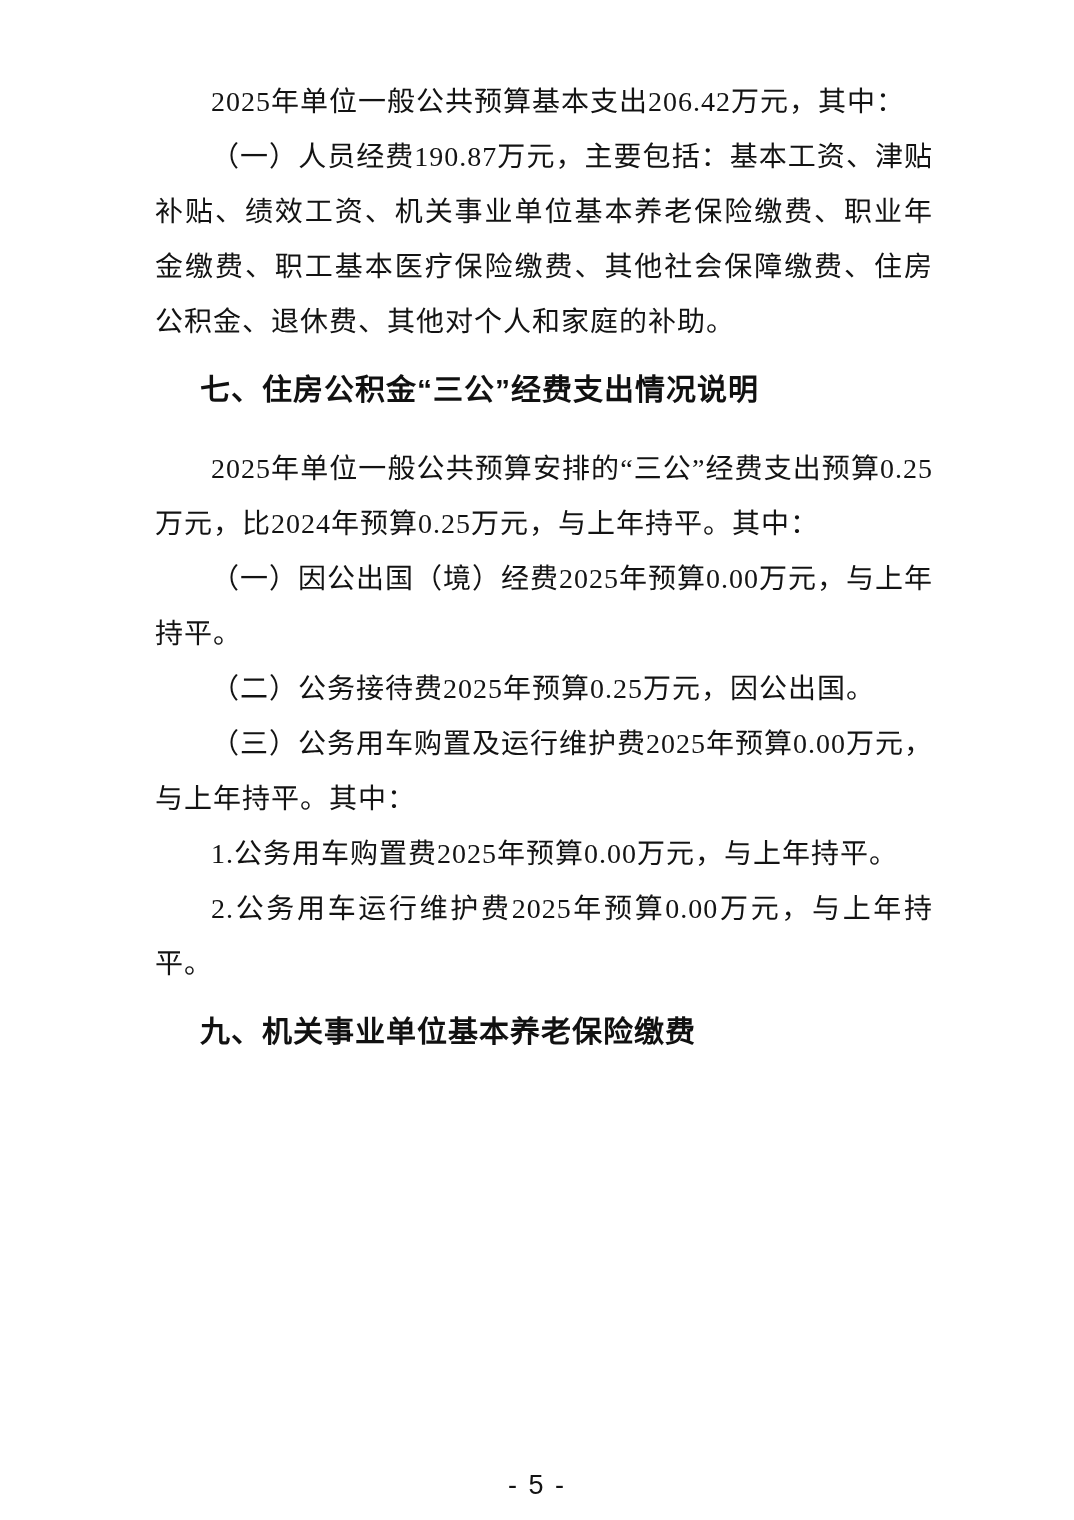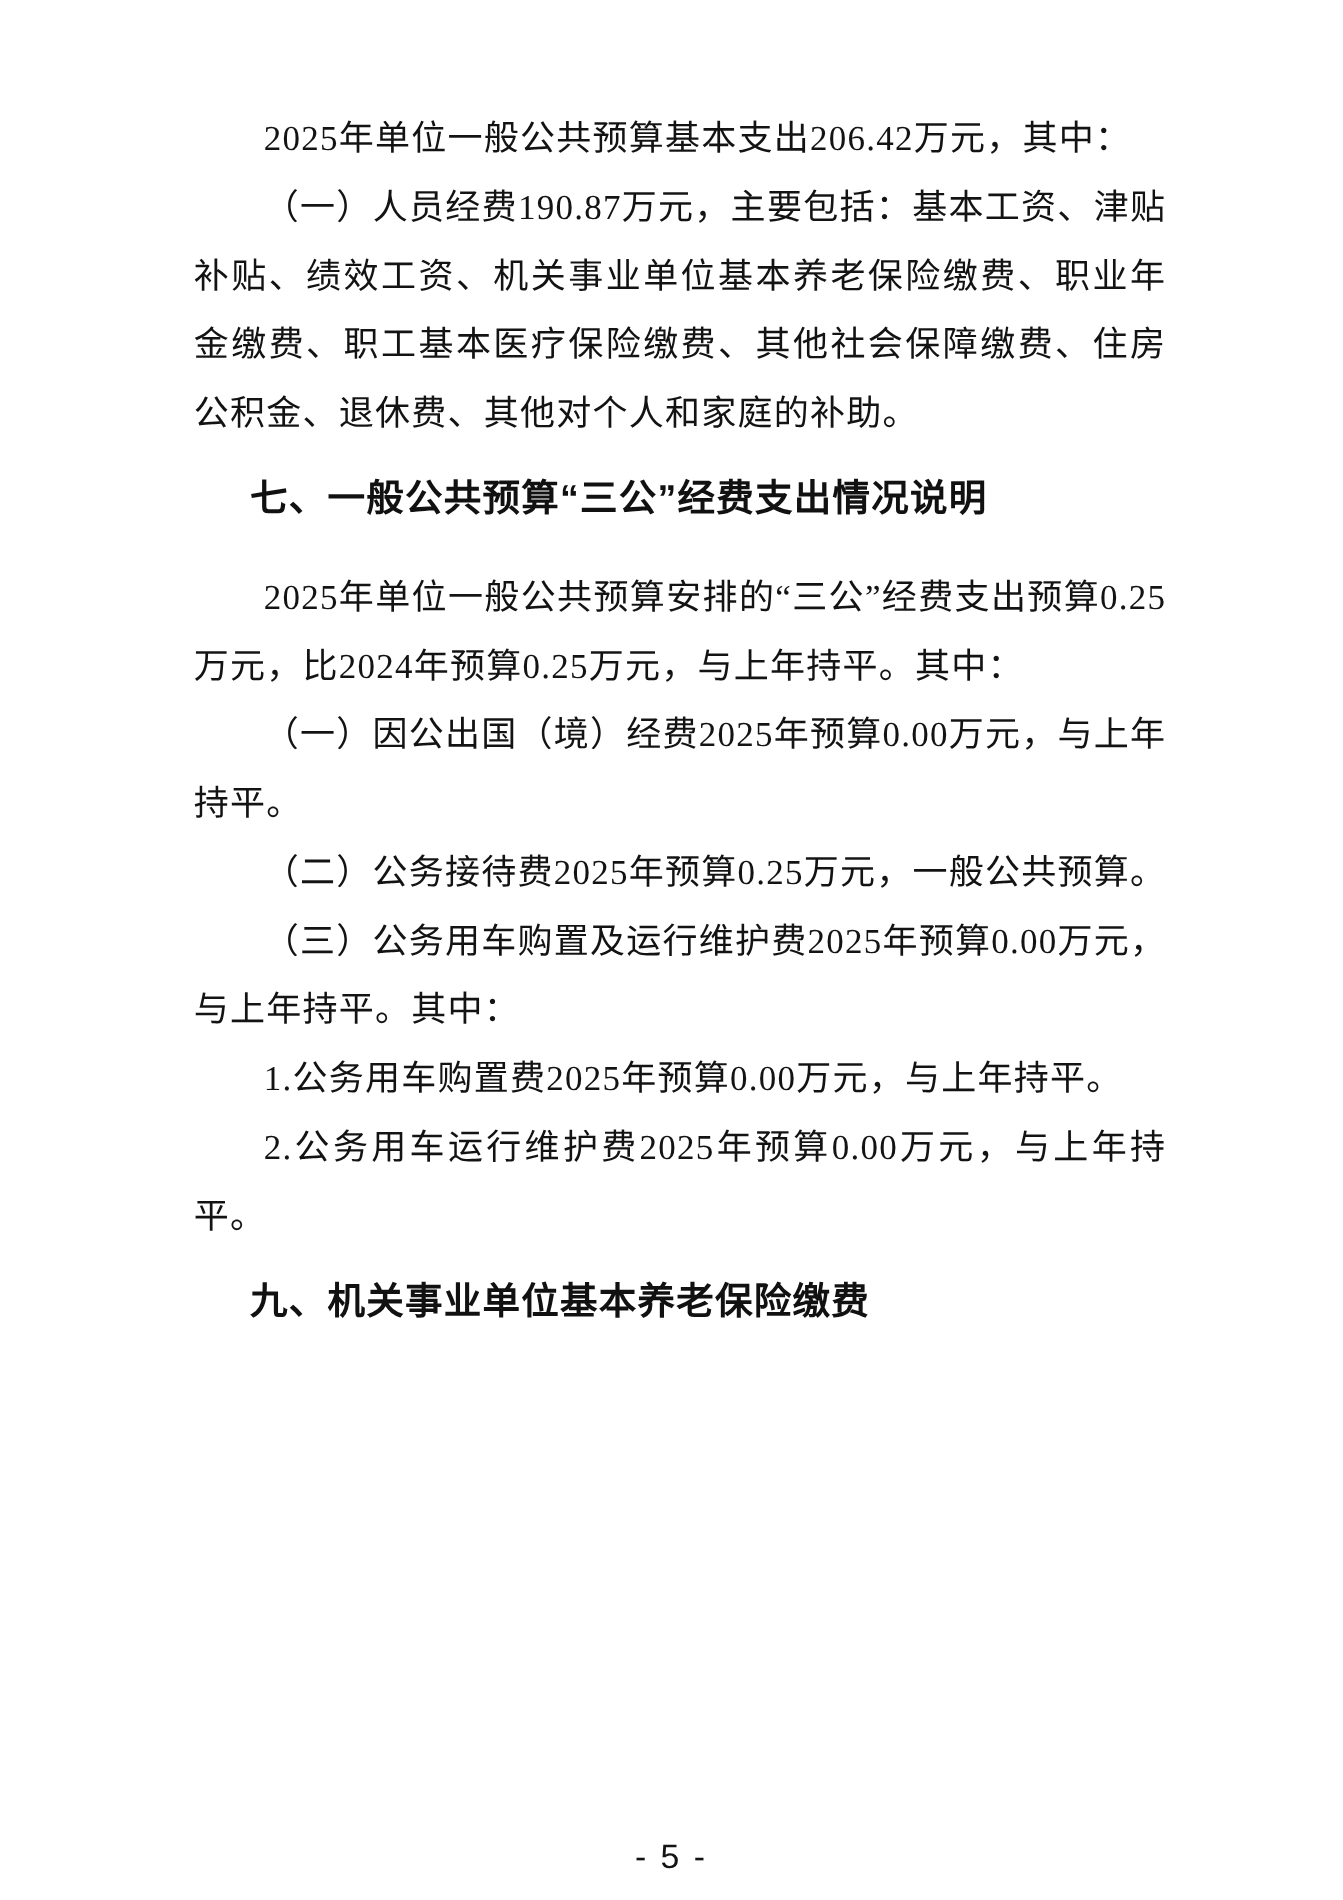--- a/index.html
+++ b/index.html
@@ -9,21 +9,21 @@
   }
   .page {
     position: relative;
     width: 1074px;
     height: 1520px;
     background: #ffffff;
     overflow: hidden;
   }
   .content {
     position: absolute;
-    top: 84px;
+    top: 74px;
     left: 155px;
     width: 778px;
   }
   .body-para {
     margin: 0;
     font-family: "Liberation Serif", "DejaVu Serif", serif;
     font-size: 28px;
     line-height: 55px;
     color: #131313;
     text-align: justify;
@@ -54,24 +54,24 @@
     letter-spacing: 2px;
   }
 </style>
 </head>
 <body>
 
 <div class="page">
   <div class="content">
     <p class="body-para">2025年单位一般公共预算基本支出206.42万元，其中：</p>
     <p class="body-para">（一）人员经费190.87万元，主要包括：基本工资、津贴补贴、绩效工资、机关事业单位基本养老保险缴费、职业年金缴费、职工基本医疗保险缴费、其他社会保障缴费、住房公积金、退休费、其他对个人和家庭的补助。</p>
-    <h2 class="section-heading">七、一般公共预算“三公”经费支出情况说明</h2>
+    <h2 class="section-heading">七、住房公积金“三公”经费支出情况说明</h2>
     <p class="body-para">2025年单位一般公共预算安排的“三公”经费支出预算0.25万元，比2024年预算0.25万元，与上年持平。其中：</p>
     <p class="body-para">（一）因公出国（境）经费2025年预算0.00万元，与上年持平。</p>
-    <p class="body-para">（二）公务接待费2025年预算0.25万元，一般公共预算。</p>
+    <p class="body-para">（二）公务接待费2025年预算0.25万元，因公出国。</p>
     <p class="body-para">（三）公务用车购置及运行维护费2025年预算0.00万元，与上年持平。其中：</p>
     <p class="body-para">1.公务用车购置费2025年预算0.00万元，与上年持平。</p>
     <p class="body-para">2.公务用车运行维护费2025年预算0.00万元，与上年持平。</p>
     <h2 class="section-heading">九、机关事业单位基本养老保险缴费</h2>
   </div>
 
   <div class="page-footer">- 5 -</div>
 </div>
 
 </body></html>

